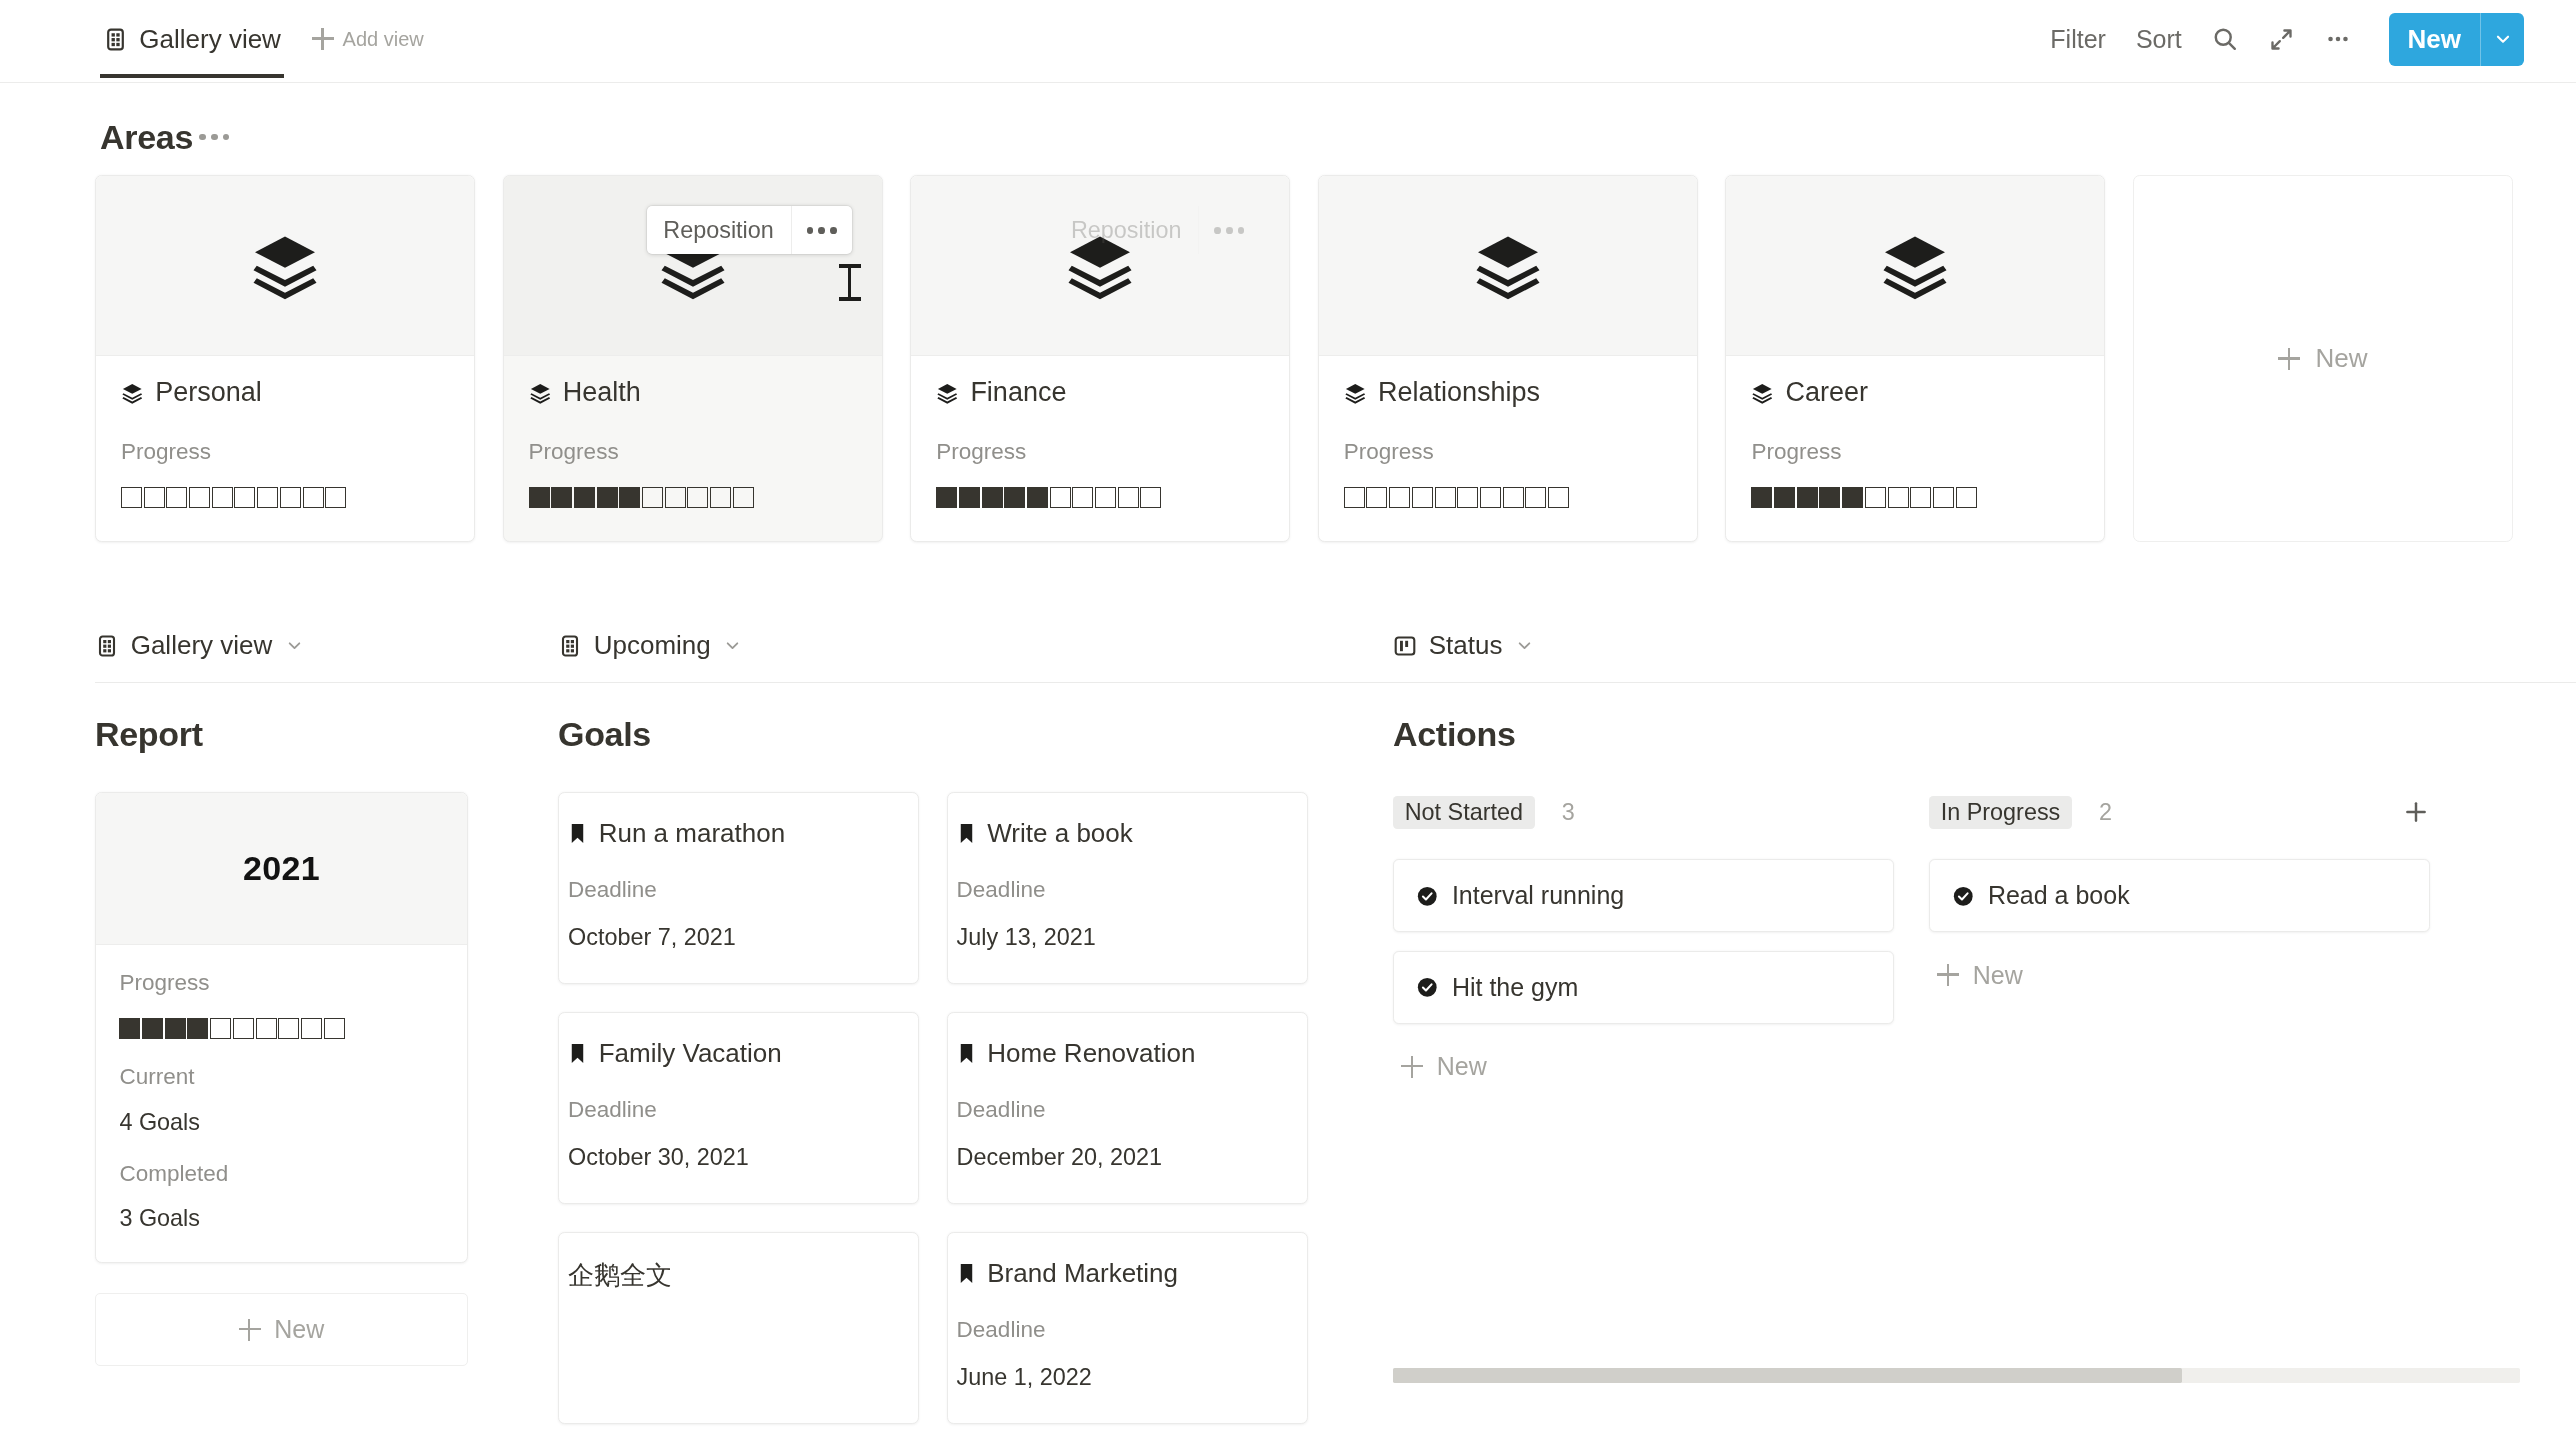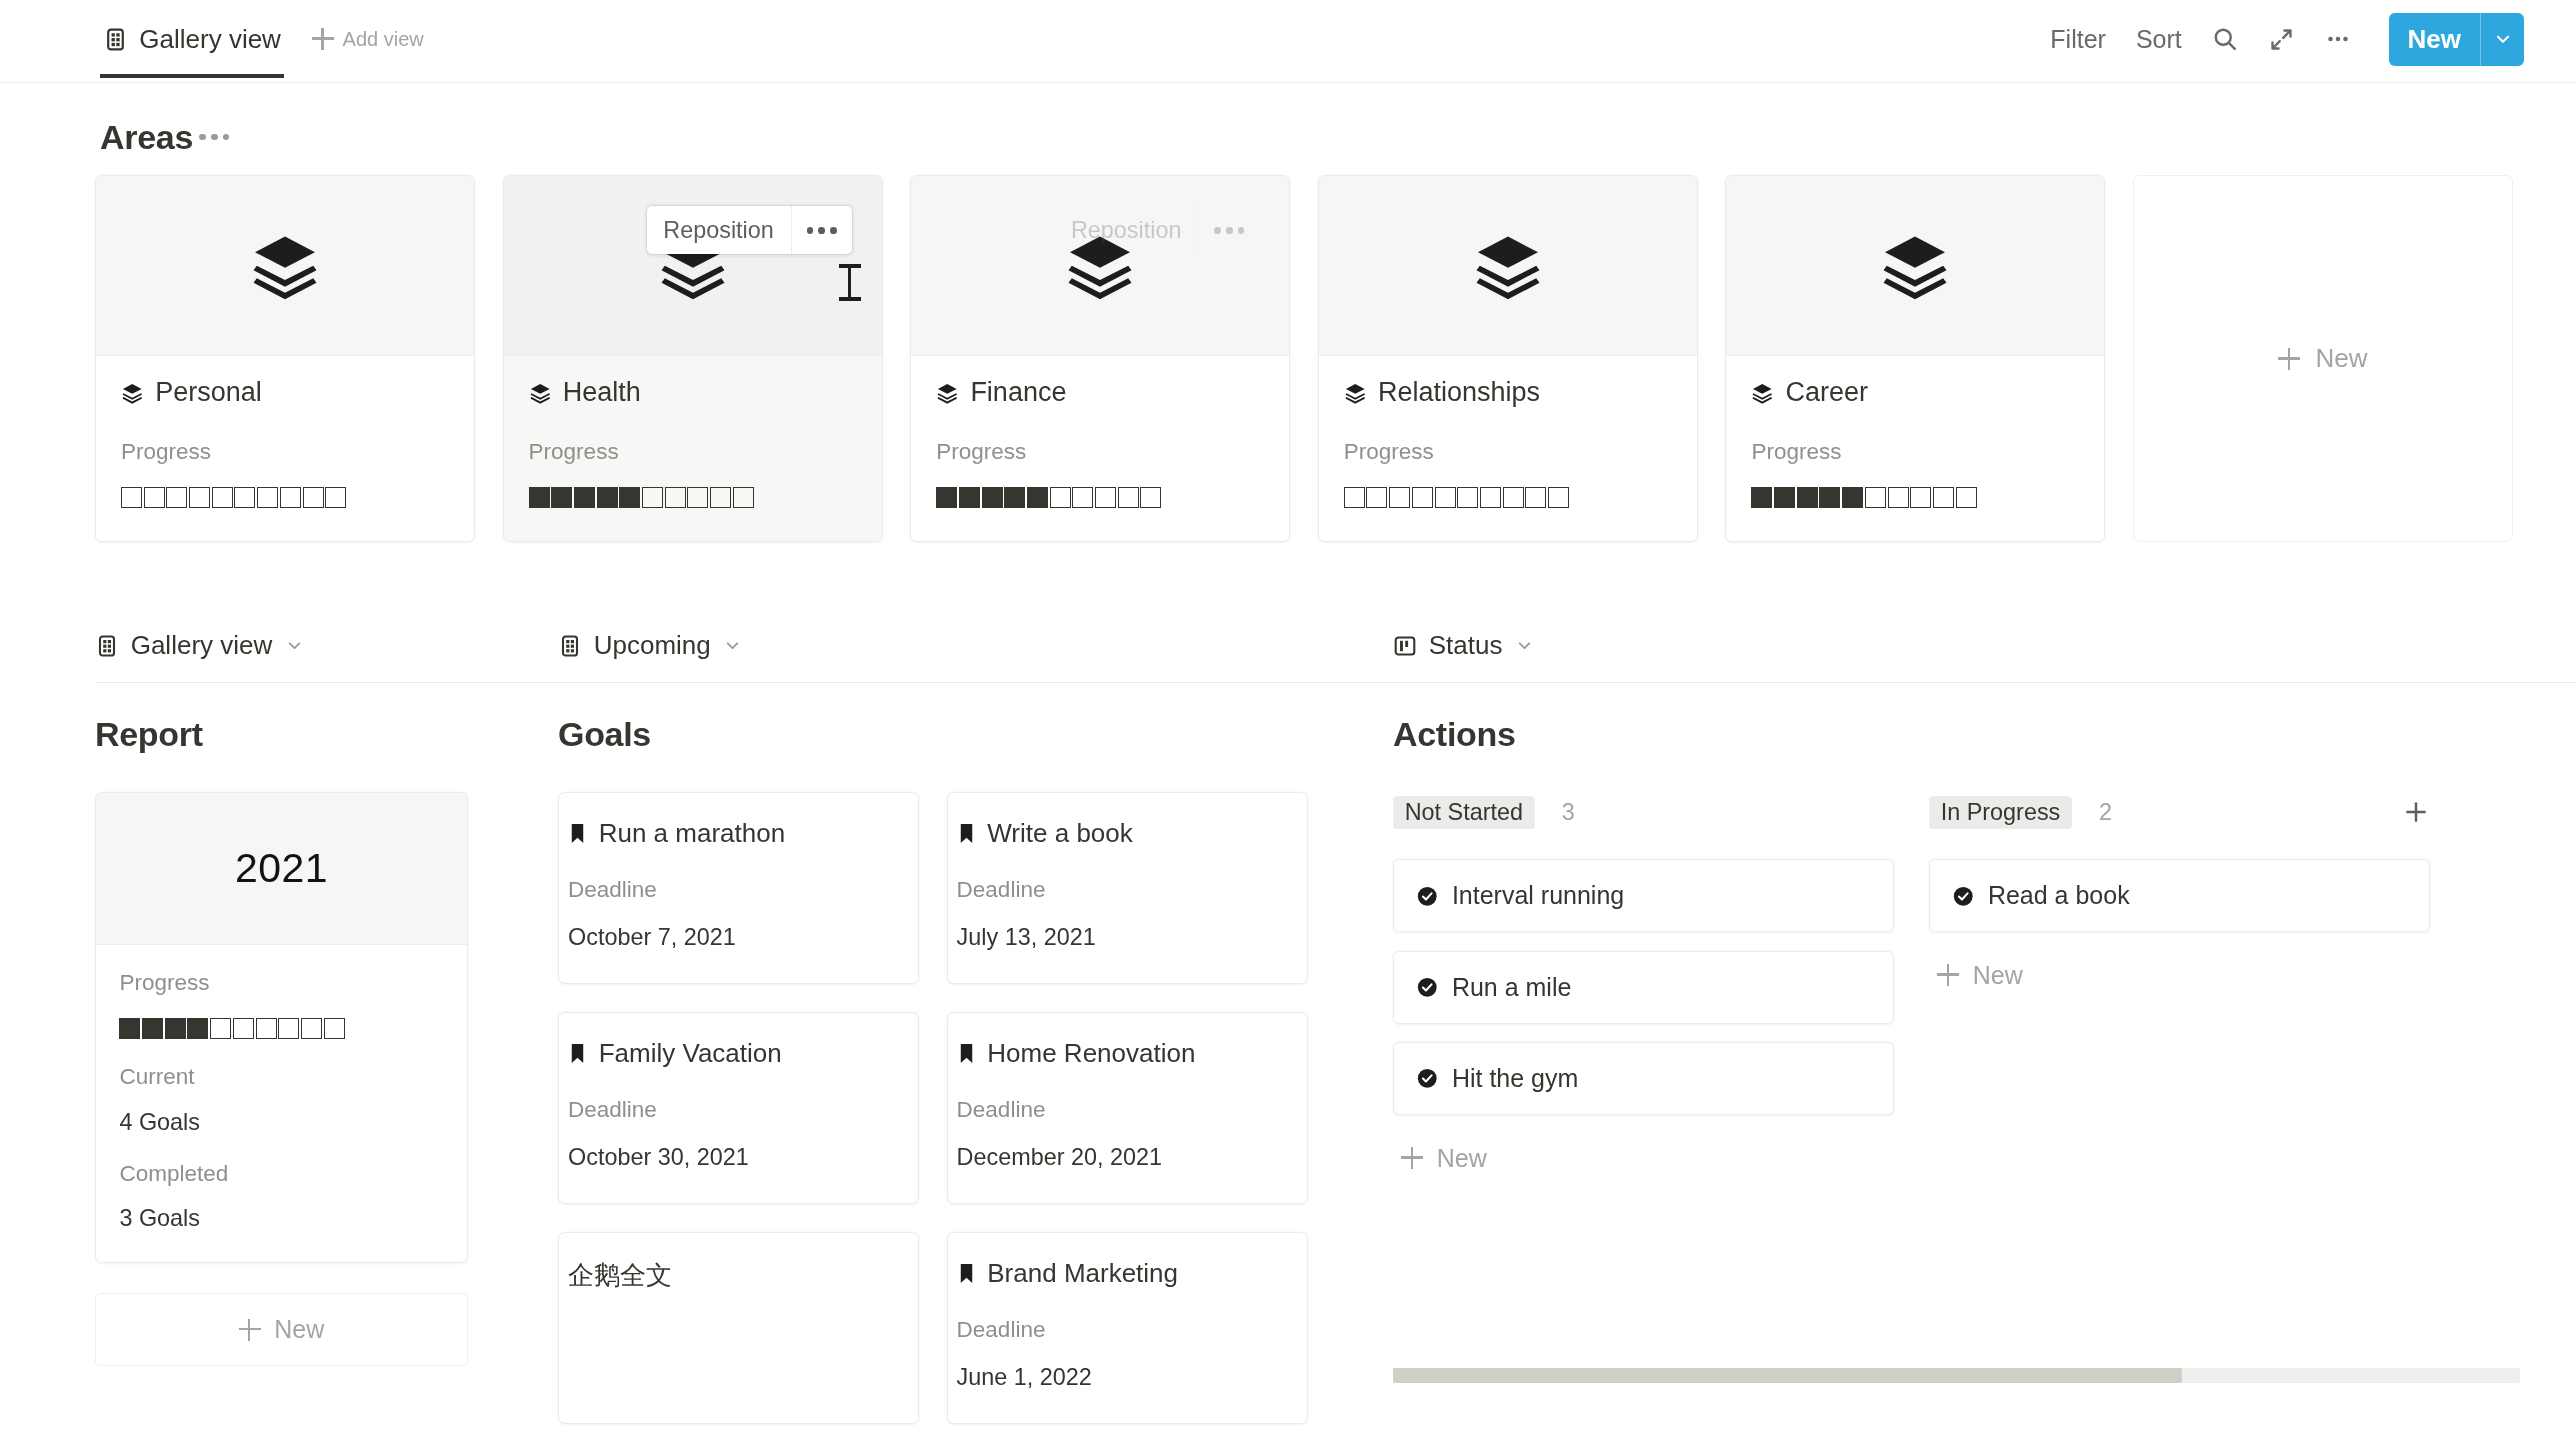--- a/index.html
+++ b/index.html
@@ -299,22 +299,22 @@
     cursor: pointer;
     background: #fff;
   }
   .report-cover {
     height: 152px;
     background: #f6f6f5;
     border-bottom: 1.7px solid #ededec;
     display: flex; align-items: center; justify-content: center;
   }
   .report-year {
-    font-size: 41px;
-    font-weight: 400;
+    font-size: 34px;
+    font-weight: 700;
     color: #121212;
     letter-spacing: 0.4px;
   }
   .report-body { padding: 25px 23.4px 30px 23.4px; }
   .rb-label { font-size: 22.5px; color: #908f8b; }
   .rb-value { font-size: 23.4px; color: #37352f; margin-top: 18.4px; }
   .rb-gap { margin-top: 25px; }
 
   .new-block {
     width: 373px;
@@ -892,29 +892,20 @@
           <div class="board-card">
             <span>
               <svg width="22.5" height="22.5" viewBox="0 0 24 24">
                 <circle cx="12" cy="12" r="10" fill="#1d1d1b"></circle>
                 <path d="M7.4 12.3 L10.6 15.4 L16.6 8.9" fill="none" stroke="#fff" stroke-width="2.2" stroke-linecap="round" stroke-linejoin="round"></path>
               </svg>
             </span>
             <span class="board-card-title">Interval running</span>
           </div>
 
-          <div class="board-card">
-            <span>
-              <svg width="22.5" height="22.5" viewBox="0 0 24 24">
-                <circle cx="12" cy="12" r="10" fill="#1d1d1b"></circle>
-                <path d="M7.4 12.3 L10.6 15.4 L16.6 8.9" fill="none" stroke="#fff" stroke-width="2.2" stroke-linecap="round" stroke-linejoin="round"></path>
-              </svg>
-            </span>
-            <span class="board-card-title">Run a mile</span>
-          </div>
 
           <div class="board-card">
             <span>
               <svg width="22.5" height="22.5" viewBox="0 0 24 24">
                 <circle cx="12" cy="12" r="10" fill="#1d1d1b"></circle>
                 <path d="M7.4 12.3 L10.6 15.4 L16.6 8.9" fill="none" stroke="#fff" stroke-width="2.2" stroke-linecap="round" stroke-linejoin="round"></path>
               </svg>
             </span>
             <span class="board-card-title">Hit the gym</span>
           </div>

